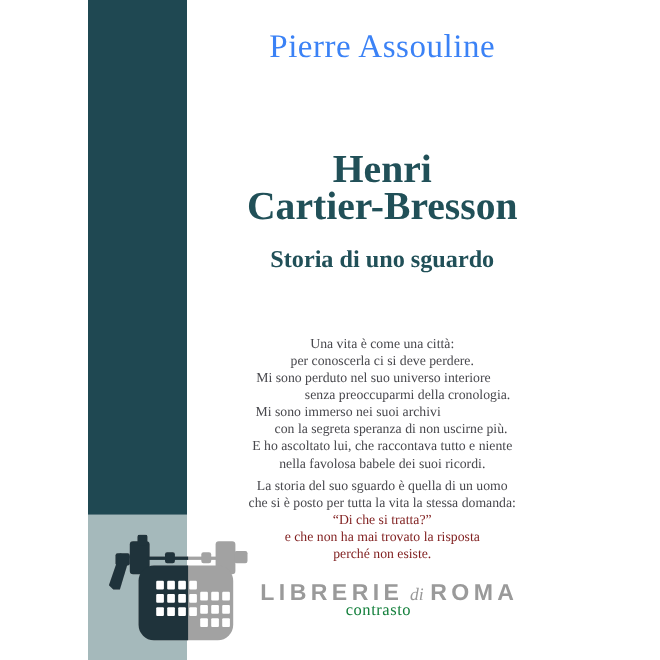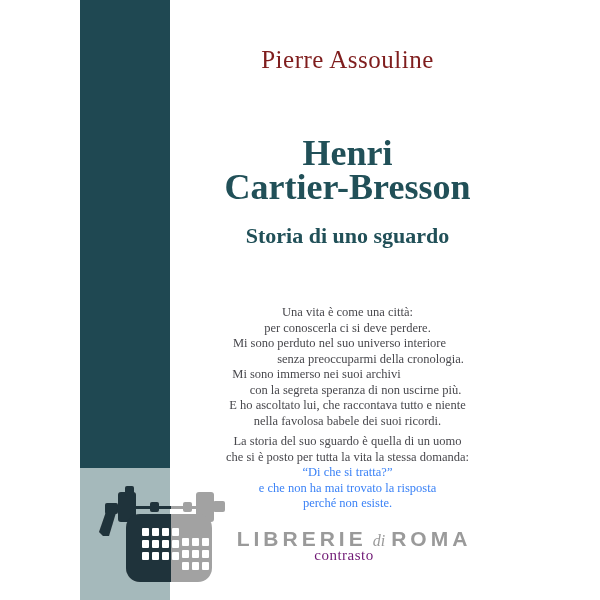--- a/index.html
+++ b/index.html
@@ -13,49 +13,49 @@
     background:#1f4852;
   }
   .light-square{
     position:absolute;left:80px;top:468px;width:90px;height:132px;
     background:#a5b9bb;
   }
   .content{
     position:absolute;left:95px;right:0;text-align:center;
   }
   .author{
-    top:46px;
-    font-size:25px;color:#7f1d1d;letter-spacing:0.5px;
+    top:26px;
+    font-size:30px;color:#3b82f6;letter-spacing:0.5px;
   }
   .title-block{
     top:136px;color:#215058;font-weight:bold;
   }
   .title-line{font-size:36px;line-height:34px;}
   .subtitle{font-size:22px;line-height:26px;margin-top:19px;}
   .quote{
     top:305px;color:#48484d;font-size:12.5px;line-height:15.5px;
   }
   .quote .ln{white-space:nowrap;}
-  .quote .muted{color:#3b82f6;}
+  .quote .muted{color:#7f1d1d;}
   .quote .gap{margin-top:5px;}
   .footer-logo-text{
     position:absolute;left:108px;right:0;top:527px;text-align:center;
     color:#9a9a9a;white-space:nowrap;
   }
   .lib-caps{
     font-family:"Liberation Sans", sans-serif;font-weight:bold;
     font-size:21px;letter-spacing:4px;
   }
   .lib-di{
     font-family:"Liberation Serif", serif;font-style:italic;
     font-size:16px;letter-spacing:0;padding:0 2px;
   }
   .imprint{
     position:absolute;left:88px;right:0;top:547px;text-align:center;
-    color:#701a75;font-size:15px;letter-spacing:0.5px;
+    color:#15803d;font-size:15px;letter-spacing:0.5px;
   }
   .typewriter{
     position:absolute;left:96px;top:486px;width:135px;height:100px;
   }
 </style>
 </head>
 <body>
 
 <div class="bar"></div>
 <div class="light-square"></div>

